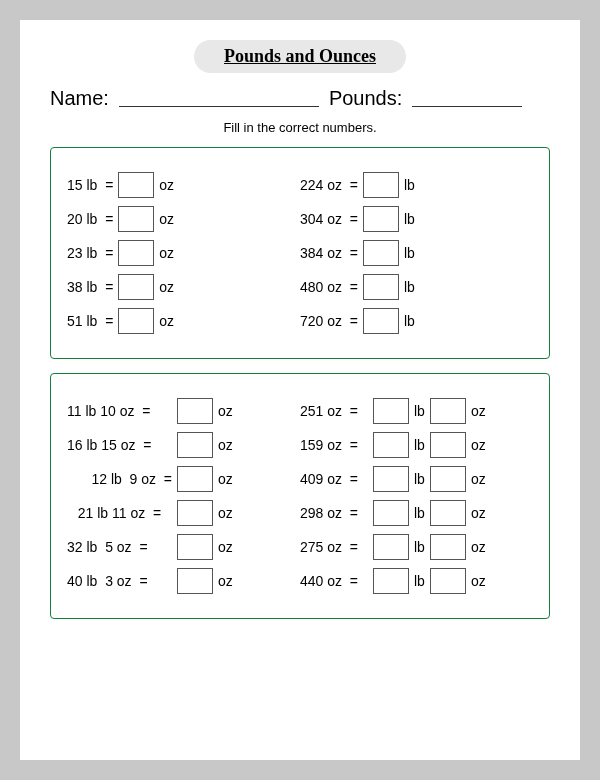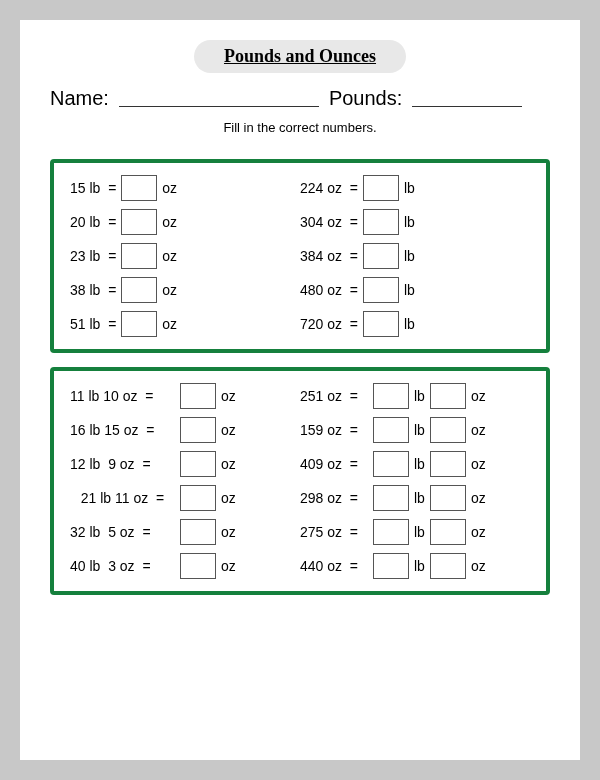--- a/index.html
+++ b/index.html
@@ -49,27 +49,27 @@
     }
     .class-line {
       border-bottom: 1.5px solid #333;
       width: 110px;
       display: inline-block;
       height: 16px;
     }
     .instruction {
       text-align: center;
       font-size: 13px;
-      margin-bottom: 24px;
+      margin-bottom: 12px;
       font-family: Arial, sans-serif;
     }
     .section-box {
-      border: 4px solid #15803d;
+      border: 1px solid #15803d;
       border-radius: 4px;
-      padding: 8px 16px;
+      padding: 20px 16px;
       margin-bottom: 14px;
     }
     .problems-grid {
       display: grid;
       grid-template-columns: 1fr 1fr;
       gap: 10px 0;
     }
     .problem-row {
       display: flex;
       align-items: center;
@@ -178,21 +178,21 @@
           <span style="min-width:105px;">11 lb 10 oz &nbsp;=</span>
           <div class="answer-box"></div>
           <span>oz</span>
         </div>
         <div class="problem-row">
           <span style="min-width:105px;">16 lb 15 oz &nbsp;=</span>
           <div class="answer-box"></div>
           <span>oz</span>
         </div>
         <div class="problem-row">
-          <span style="min-width:105px;">12 lb &nbsp;9 oz &nbsp;=</span>
+          <span style="min-width:105px;text-align:right;">12 lb &nbsp;9 oz &nbsp;=</span>
           <div class="answer-box"></div>
           <span>oz</span>
         </div>
         <div class="problem-row">
           <span style="min-width:105px;text-align:center;">21 lb 11 oz &nbsp;=</span>
           <div class="answer-box"></div>
           <span>oz</span>
         </div>
         <div class="problem-row">
           <span style="min-width:105px;">32 lb &nbsp;5 oz &nbsp;=</span>

